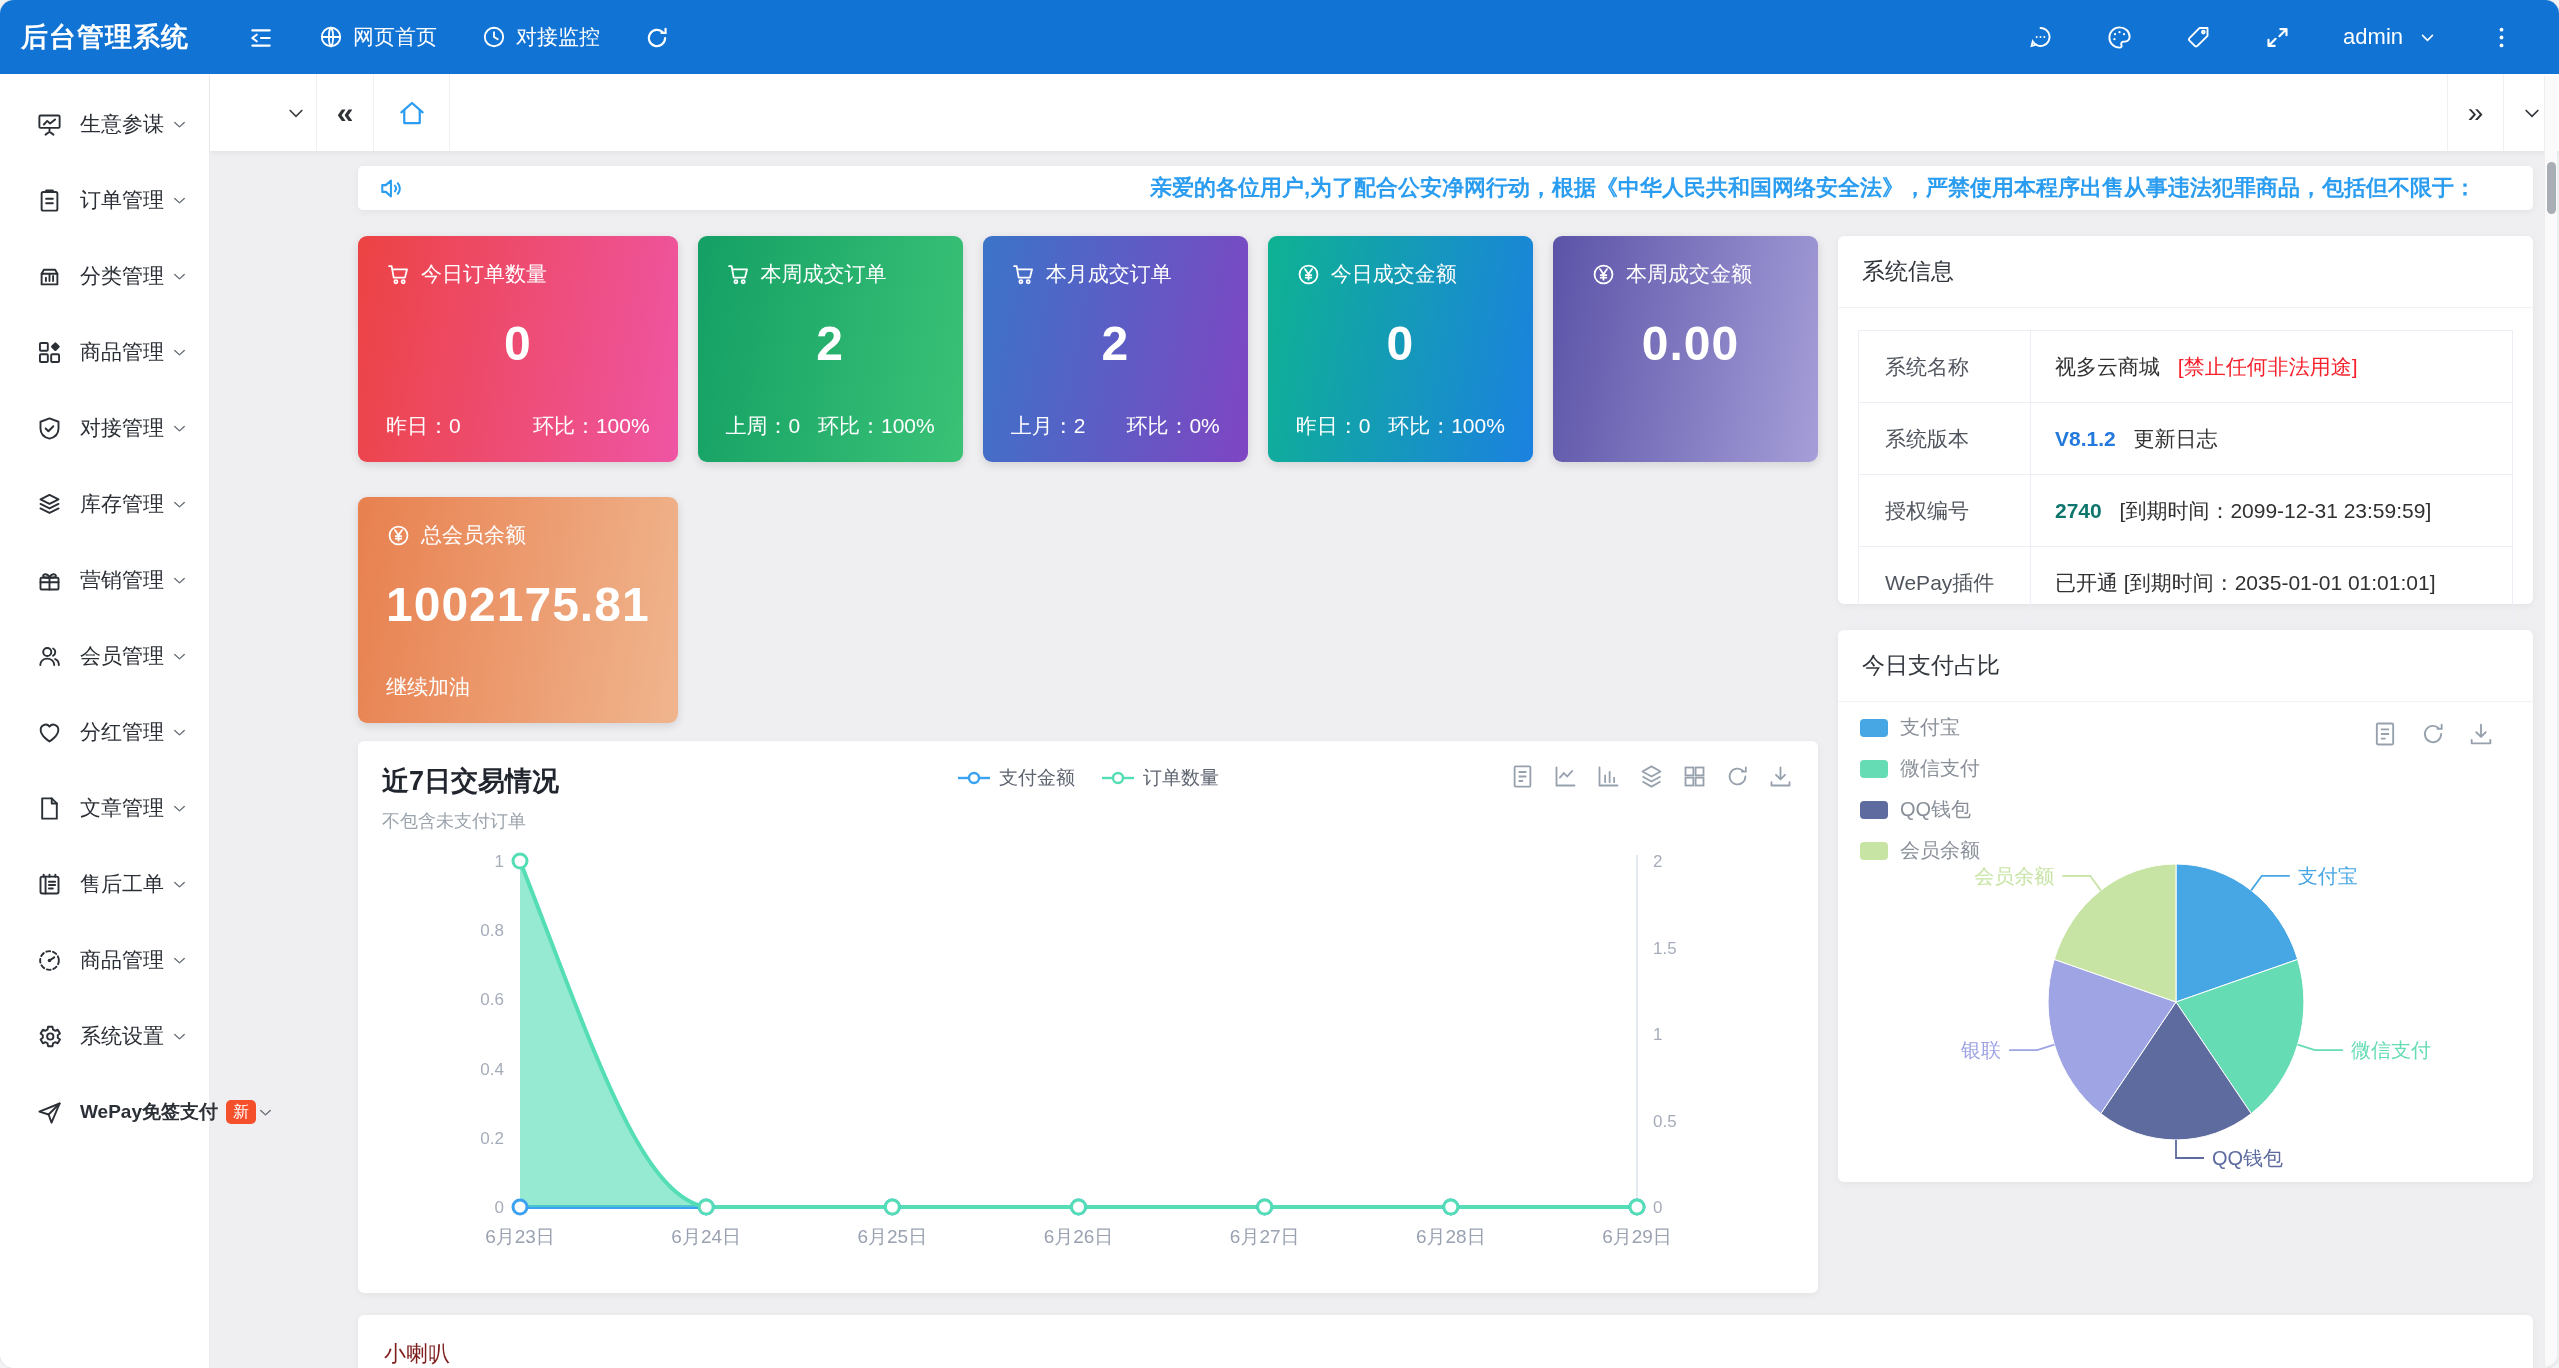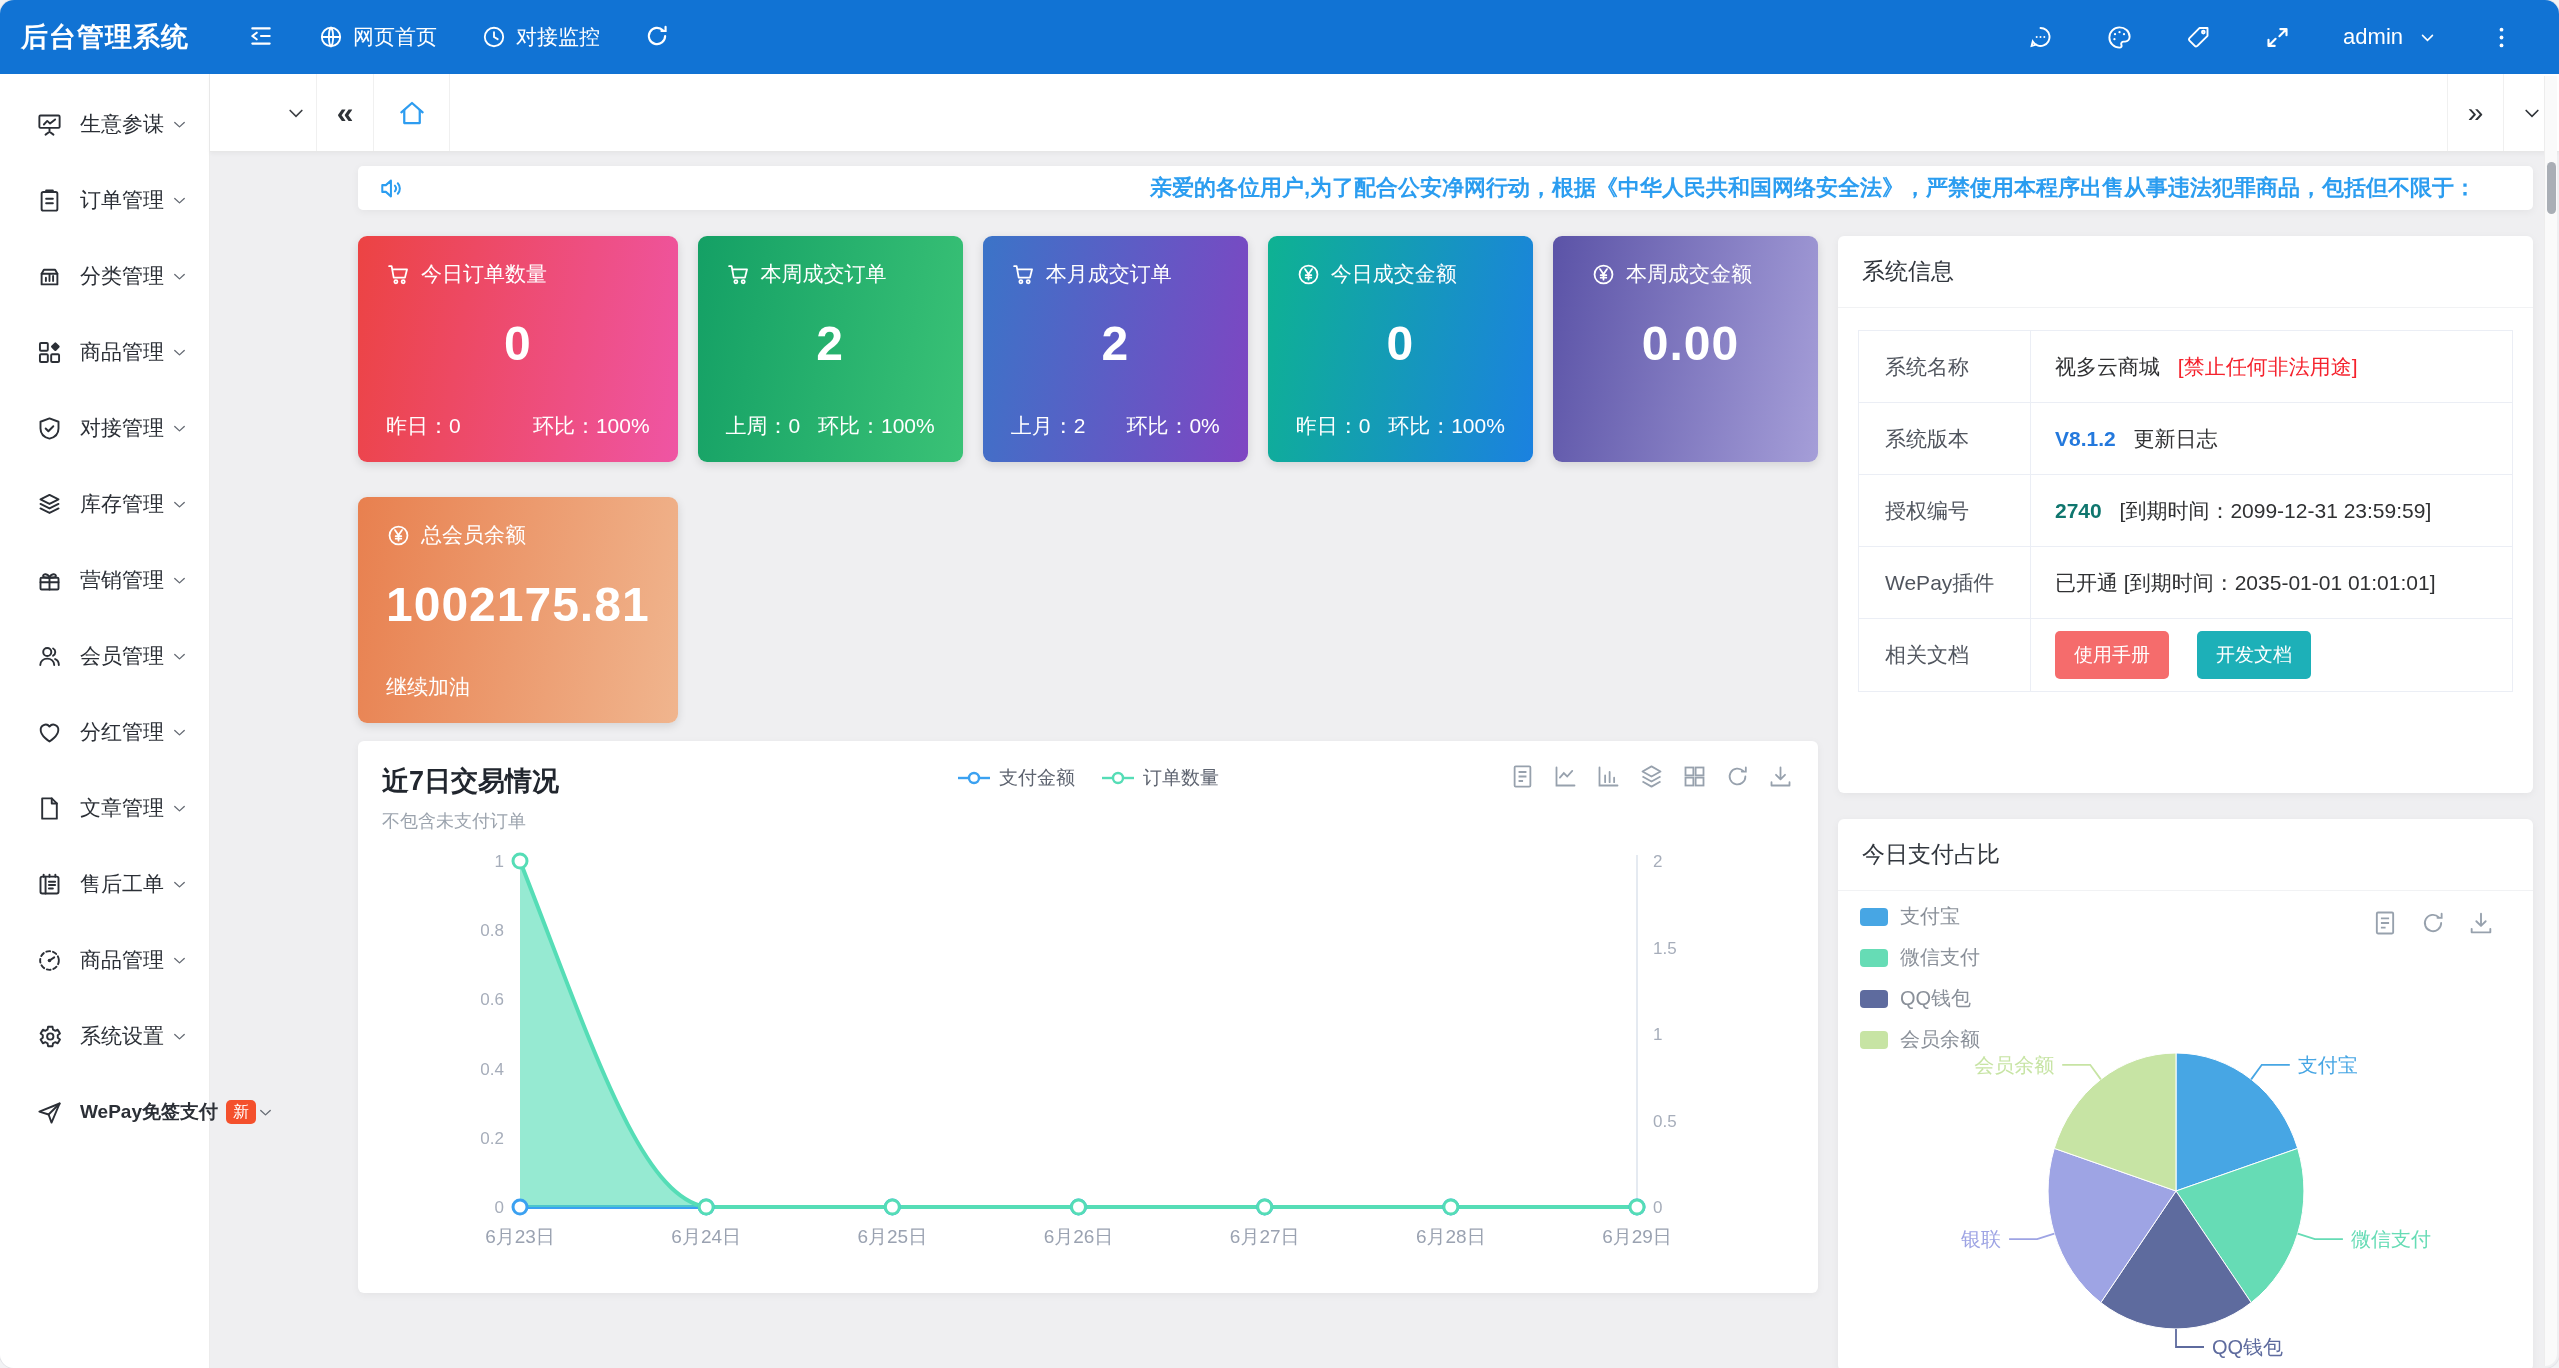--- a/index.html
+++ b/index.html
@@ -3,21 +3,21 @@
 <meta charset="utf-8">
 <style>
   html,body{margin:0;padding:0;background:#f2f3f5;font-family:"Liberation Sans","DejaVu Sans",sans-serif;}
   *{box-sizing:border-box;}
   .i{width:1em;height:1em;display:block;}
   .window{position:relative;width:2559px;height:1368px;background:#efeff1;border-radius:14px;overflow:hidden;box-shadow:0 0 0 1px #e3e4e8;}
 
   
   .hd{position:absolute;top:0;left:0;right:0;height:74px;background:var(--blue,#1173d4);display:flex;align-items:center;color:#fff;}
   .hd-logo{width:210px;text-align:center;font-size:27px;font-weight:700;letter-spacing:1px;}
-  .hd-left{display:flex;align-items:flex-start;gap:44px;margin-left:38px;}
+  .hd-left{display:flex;align-items:flex-end;gap:44px;margin-left:38px;}
   .hd-btn{display:flex;align-items:center;gap:9px;font-size:21px;cursor:pointer;}
   .hd-btn .i{font-size:26px;}
   .hd-right{margin-left:auto;display:flex;align-items:center;gap:52px;padding-right:44px;}
   .hd-right .i{font-size:27px;}
   .hd-user{display:flex;align-items:center;gap:16px;font-size:22px;}
 
   
   .side{position:absolute;top:74px;left:0;bottom:0;width:210px;background:#fff;border-right:1px solid #ececec;padding-top:12px;}
   .side-item{height:76px;display:flex;align-items:center;padding:0 20px 0 36px;color:#2b2f36;cursor:pointer;}
   .side-item .ic{font-size:27px;color:#2b2f36;}
@@ -61,21 +61,21 @@
   .cc-title{font-size:27px;font-weight:700;color:#21262e;}
   .cc-sub{font-size:18px;color:#9ba3ad;margin-top:10px;}
   .cc-legend{position:absolute;left:0;right:0;top:24px;display:flex;justify-content:center;gap:26px;pointer-events:none;}
   .cc-legend .lgi{display:flex;align-items:center;gap:8px;font-size:19px;color:#5e6470;pointer-events:auto;cursor:pointer;}
   .toolbox{margin-left:auto;display:flex;gap:16px;color:#97a1ad;position:relative;z-index:2;}
   .toolbox .i{font-size:27px;cursor:pointer;}
   .tick{font-size:17px;fill:#a6adba;}
   .xtick{font-size:19px;fill:#9aa2b1;}
 
   
-  .sys{height:557px;padding:0;}
+  .sys{height:368px;padding:0;}
   .sys-title,.pie-title{font-size:23px;color:#32373e;padding:20px 24px;border-bottom:1px solid #f1f2f4;}
   .sys-table{margin:22px 20px;border:1px solid #ebeef5;}
   .sys-row{display:flex;border-bottom:1px solid #ebeef5;min-height:72px;align-items:center;}
   .sys-row:last-child{border-bottom:none;}
   .sys-lb{width:172px;padding:0 10px 0 26px;font-size:21px;color:#50555e;flex-shrink:0;border-right:1px solid #ebeef5;align-self:stretch;display:flex;align-items:center;}
   .sys-val{padding:12px 10px 12px 24px;font-size:21px;color:#303133;display:flex;align-items:center;flex-wrap:wrap;gap:12px;}
   .sys-btn{border:none;color:#fff;font-size:19px;padding:11px 19px;border-radius:5px;margin-right:16px;cursor:pointer;font-family:inherit;}
 
   
   .pie-card{margin-top:26px;height:552px;position:relative;}

